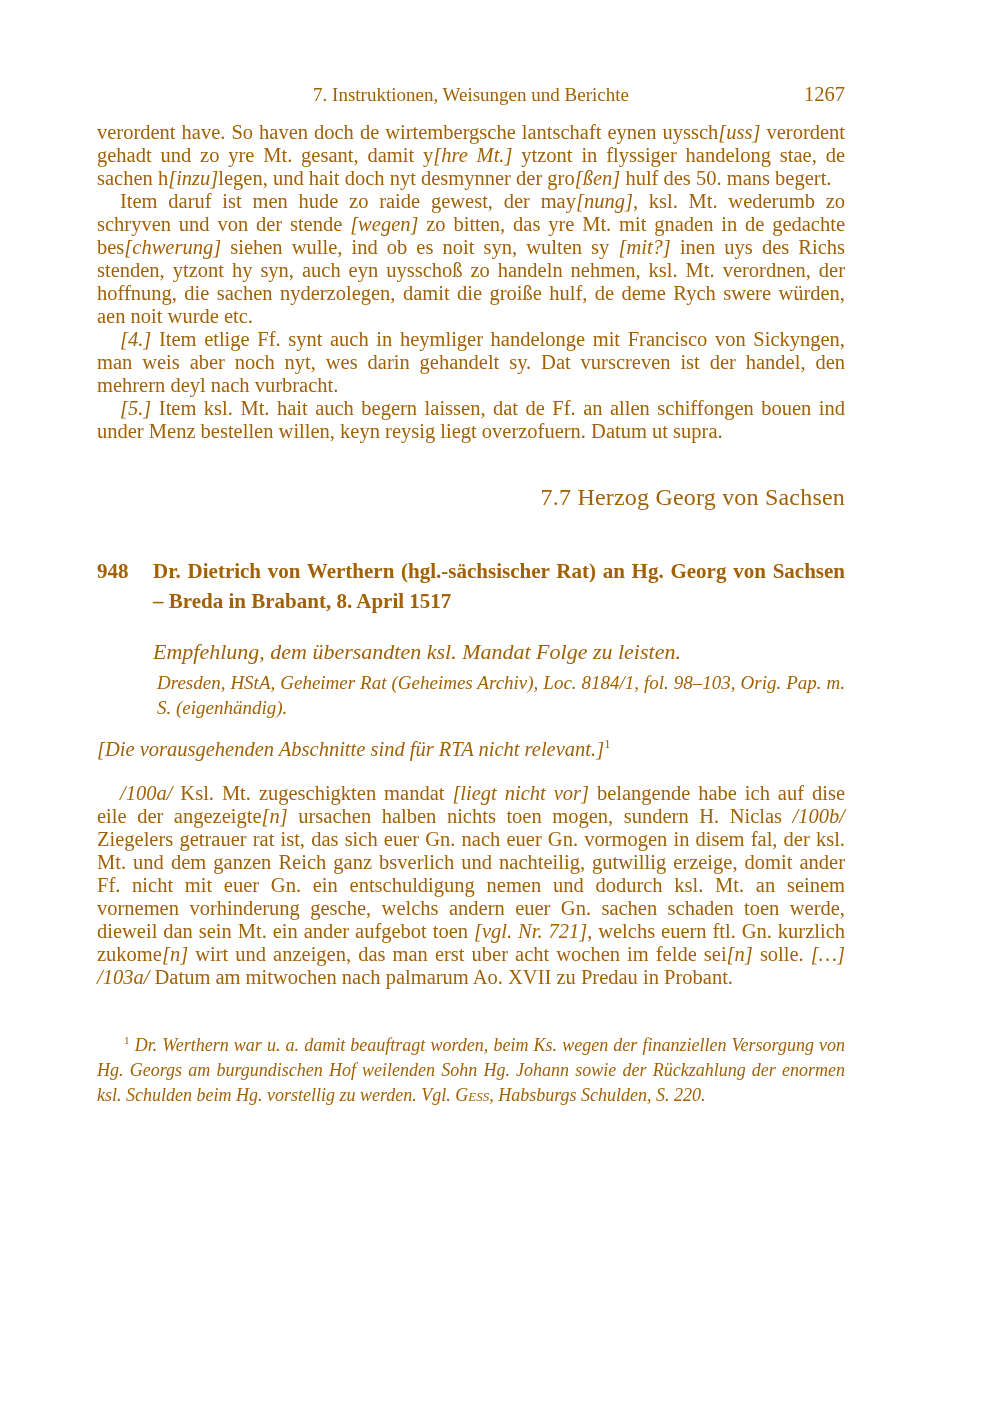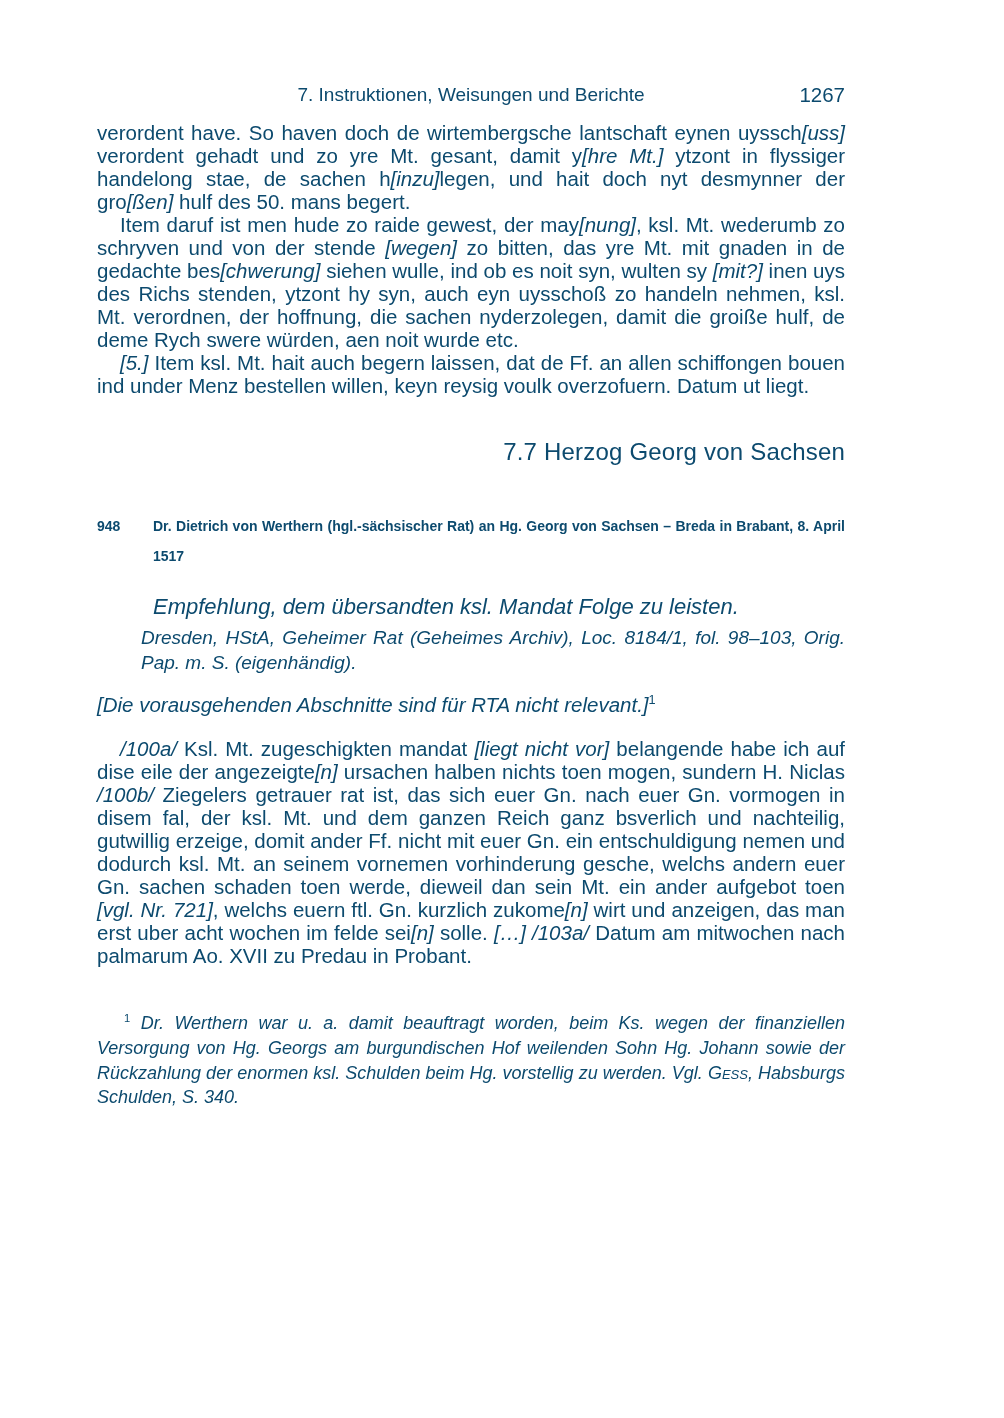--- a/index.html
+++ b/index.html
@@ -2,22 +2,22 @@
 <html><head>
 <meta charset="utf-8">
 <style>
   * { margin: 0; padding: 0; box-sizing: border-box; }
   html, body { background: #d8d8d8; }
   .page {
     width: 1004px;
     height: 1418px;
     margin: 0 auto;
     background: #ffffff;
-    color: #0c4a6e;
-    font-family: Liberation Sans, sans-serif;
+    color: #a16207;
+    font-family: Liberation Serif, serif;
     position: relative;
     padding: 84px 0 0 97px;
     overflow: hidden;
   }
   .column { width: 748px; }
   .running-header {
     position: relative;
     height: 24px;
     font-size: 19px;
     margin-bottom: 13px;
@@ -49,33 +49,33 @@
   .section-heading {
     font-size: 24px;
     font-weight: 400;
     text-align: right;
     margin: 41px 0 45px 0;
     letter-spacing: 0.2px;
   }
   .doc-heading {
     display: flex;
     font-weight: bold;
-    font-size: 14px;
+    font-size: 21px;
     line-height: 30px;
   }
   .doc-number { width: 56px; flex: none; }
   .doc-title { flex: 1; text-align: justify; }
   .doc-summary {
     margin: 22px 0 0 56px;
     font-style: italic;
     font-size: 22px;
     line-height: 27px;
   }
   .doc-source {
-    margin: 5px 0 0 44px;
+    margin: 5px 0 0 60px;
     font-style: italic;
     font-size: 19px;
     line-height: 25px;
     text-align: justify;
     padding-right: 0;
   }
   .editorial-note {
     margin-top: 16px;
     font-size: 20.5px;
     line-height: 27px;
@@ -95,33 +95,34 @@
 <div class="page">
   <div class="column">
 
     <header class="running-header">
       <div class="running-title">7. Instruktionen, Weisungen und Berichte</div>
       <div class="page-number">1267</div>
     </header>
 
     <p class="body-par"><span>verordent have. So haven doch de wirtembergsche lantschaft eynen uyssch</span><span class="i">[uss]</span><span> verordent gehadt und zo yre Mt. gesant, damit y</span><span class="i">[hre Mt.]</span><span> ytzont in flyssiger handelong stae, de sachen h</span><span class="i">[inzu]</span><span>legen, und hait doch nyt desmynner der gro</span><span class="i">[ßen]</span><span> hulf des 50. mans begert.</span></p>
     <p class="body-par indent"><span>Item daruf ist men hude zo raide gewest, der may</span><span class="i">[nung]</span><span>, ksl. Mt. wederumb zo schryven und von der stende </span><span class="i">[wegen]</span><span> zo bitten, das yre Mt. mit gnaden in de gedachte bes</span><span class="i">[chwerung]</span><span> siehen wulle, ind ob es noit syn, wulten sy </span><span class="i">[mit?]</span><span> inen uys des Richs stenden, ytzont hy syn, auch eyn uysschoß zo handeln nehmen, ksl. Mt. verordnen, der hoffnung, die sachen nyderzolegen, damit die groiße hulf, de deme Rych swere würden, aen noit wurde etc.</span></p>
-    <p class="body-par indent"><span class="i">[5.]</span><span> Item ksl. Mt. hait auch begern laissen, dat de Ff. an allen schiffongen bouen ind under Menz bestellen willen, keyn reysig voulk overzofuern. Datum ut liegt.</span></p>
+    <p class="body-par indent"><span class="i">[4.]</span><span> Item etlige Ff. synt auch in heymliger handelonge mit Francisco von Sickyngen, man weis aber noch nyt, wes darin gehandelt sy. Dat vurscreven ist der handel, den mehrern deyl nach vurbracht.</span></p>
+    <p class="body-par indent"><span class="i">[5.]</span><span> Item ksl. Mt. hait auch begern laissen, dat de Ff. an allen schiffongen bouen ind under Menz bestellen willen, keyn reysig liegt overzofuern. Datum ut supra.</span></p>
 
     <h2 class="section-heading">7.7 Herzog Georg von Sachsen</h2>
 
     <div class="doc-heading">
       <div class="doc-number">948</div>
       <div class="doc-title">Dr. Dietrich von Werthern (hgl.-sächsischer Rat) an Hg. Georg von Sachsen – Breda in Brabant, 8. April 1517</div>
     </div>
 
     <p class="doc-summary">Empfehlung, dem übersandten ksl. Mandat Folge zu leisten.</p>
 
     <p class="doc-source">Dresden, HStA, Geheimer Rat (Geheimes Archiv), Loc. 8184/1, fol. 98–103, Orig. Pap. m. S. (eigenhändig).</p>
 
     <p class="editorial-note"><span class="i">[Die vorausgehenden Abschnitte sind für RTA nicht relevant.]</span><sup>1</sup></p>
 
     <p class="body-par indent doc-body"><span class="i">/100a/</span><span> Ksl. Mt. zugeschigkten mandat </span><span class="i">[liegt nicht vor]</span><span> belangende habe ich auf dise eile der angezeigte</span><span class="i">[n]</span><span> ursachen halben nichts toen mogen, sundern H. Niclas </span><span class="i">/100b/</span><span> Ziegelers getrauer rat ist, das sich euer Gn. nach euer Gn. vormogen in disem fal, der ksl. Mt. und dem ganzen Reich ganz bsverlich und nachteilig, gutwillig erzeige, domit ander Ff. nicht mit euer Gn. ein entschuldigung nemen und dodurch ksl. Mt. an seinem vornemen vorhinderung gesche, welchs andern euer Gn. sachen schaden toen werde, dieweil dan sein Mt. ein ander aufgebot toen </span><span class="i">[vgl. Nr. 721]</span><span>, welchs euern ftl. Gn. kurzlich zukome</span><span class="i">[n]</span><span> wirt und anzeigen, das man erst uber acht wochen im felde sei</span><span class="i">[n]</span><span> solle. </span><span class="i">[…]</span><span> </span><span class="i">/103a/</span><span> Datum am mitwochen nach palmarum Ao. XVII zu Predau in Probant.</span></p>
 
-    <p class="footnote"><sup>1</sup><span> </span><span class="i">Dr. Werthern war u. a. damit beauftragt worden, beim Ks. wegen der finanziellen Versorgung von Hg. Georgs am burgundischen Hof weilenden Sohn Hg. Johann sowie der Rückzahlung der enormen ksl. Schulden beim Hg. vorstellig zu werden. Vgl. </span><span class="sc">Gess</span><span class="i">, Habsburgs Schulden, S. 340.</span></p>
+    <p class="footnote"><sup>1</sup><span> </span><span class="i">Dr. Werthern war u. a. damit beauftragt worden, beim Ks. wegen der finanziellen Versorgung von Hg. Georgs am burgundischen Hof weilenden Sohn Hg. Johann sowie der Rückzahlung der enormen ksl. Schulden beim Hg. vorstellig zu werden. Vgl. </span><span class="sc">Gess</span><span class="i">, Habsburgs Schulden, S. 220.</span></p>
 
   </div>
 </div>
 
 </body></html>

